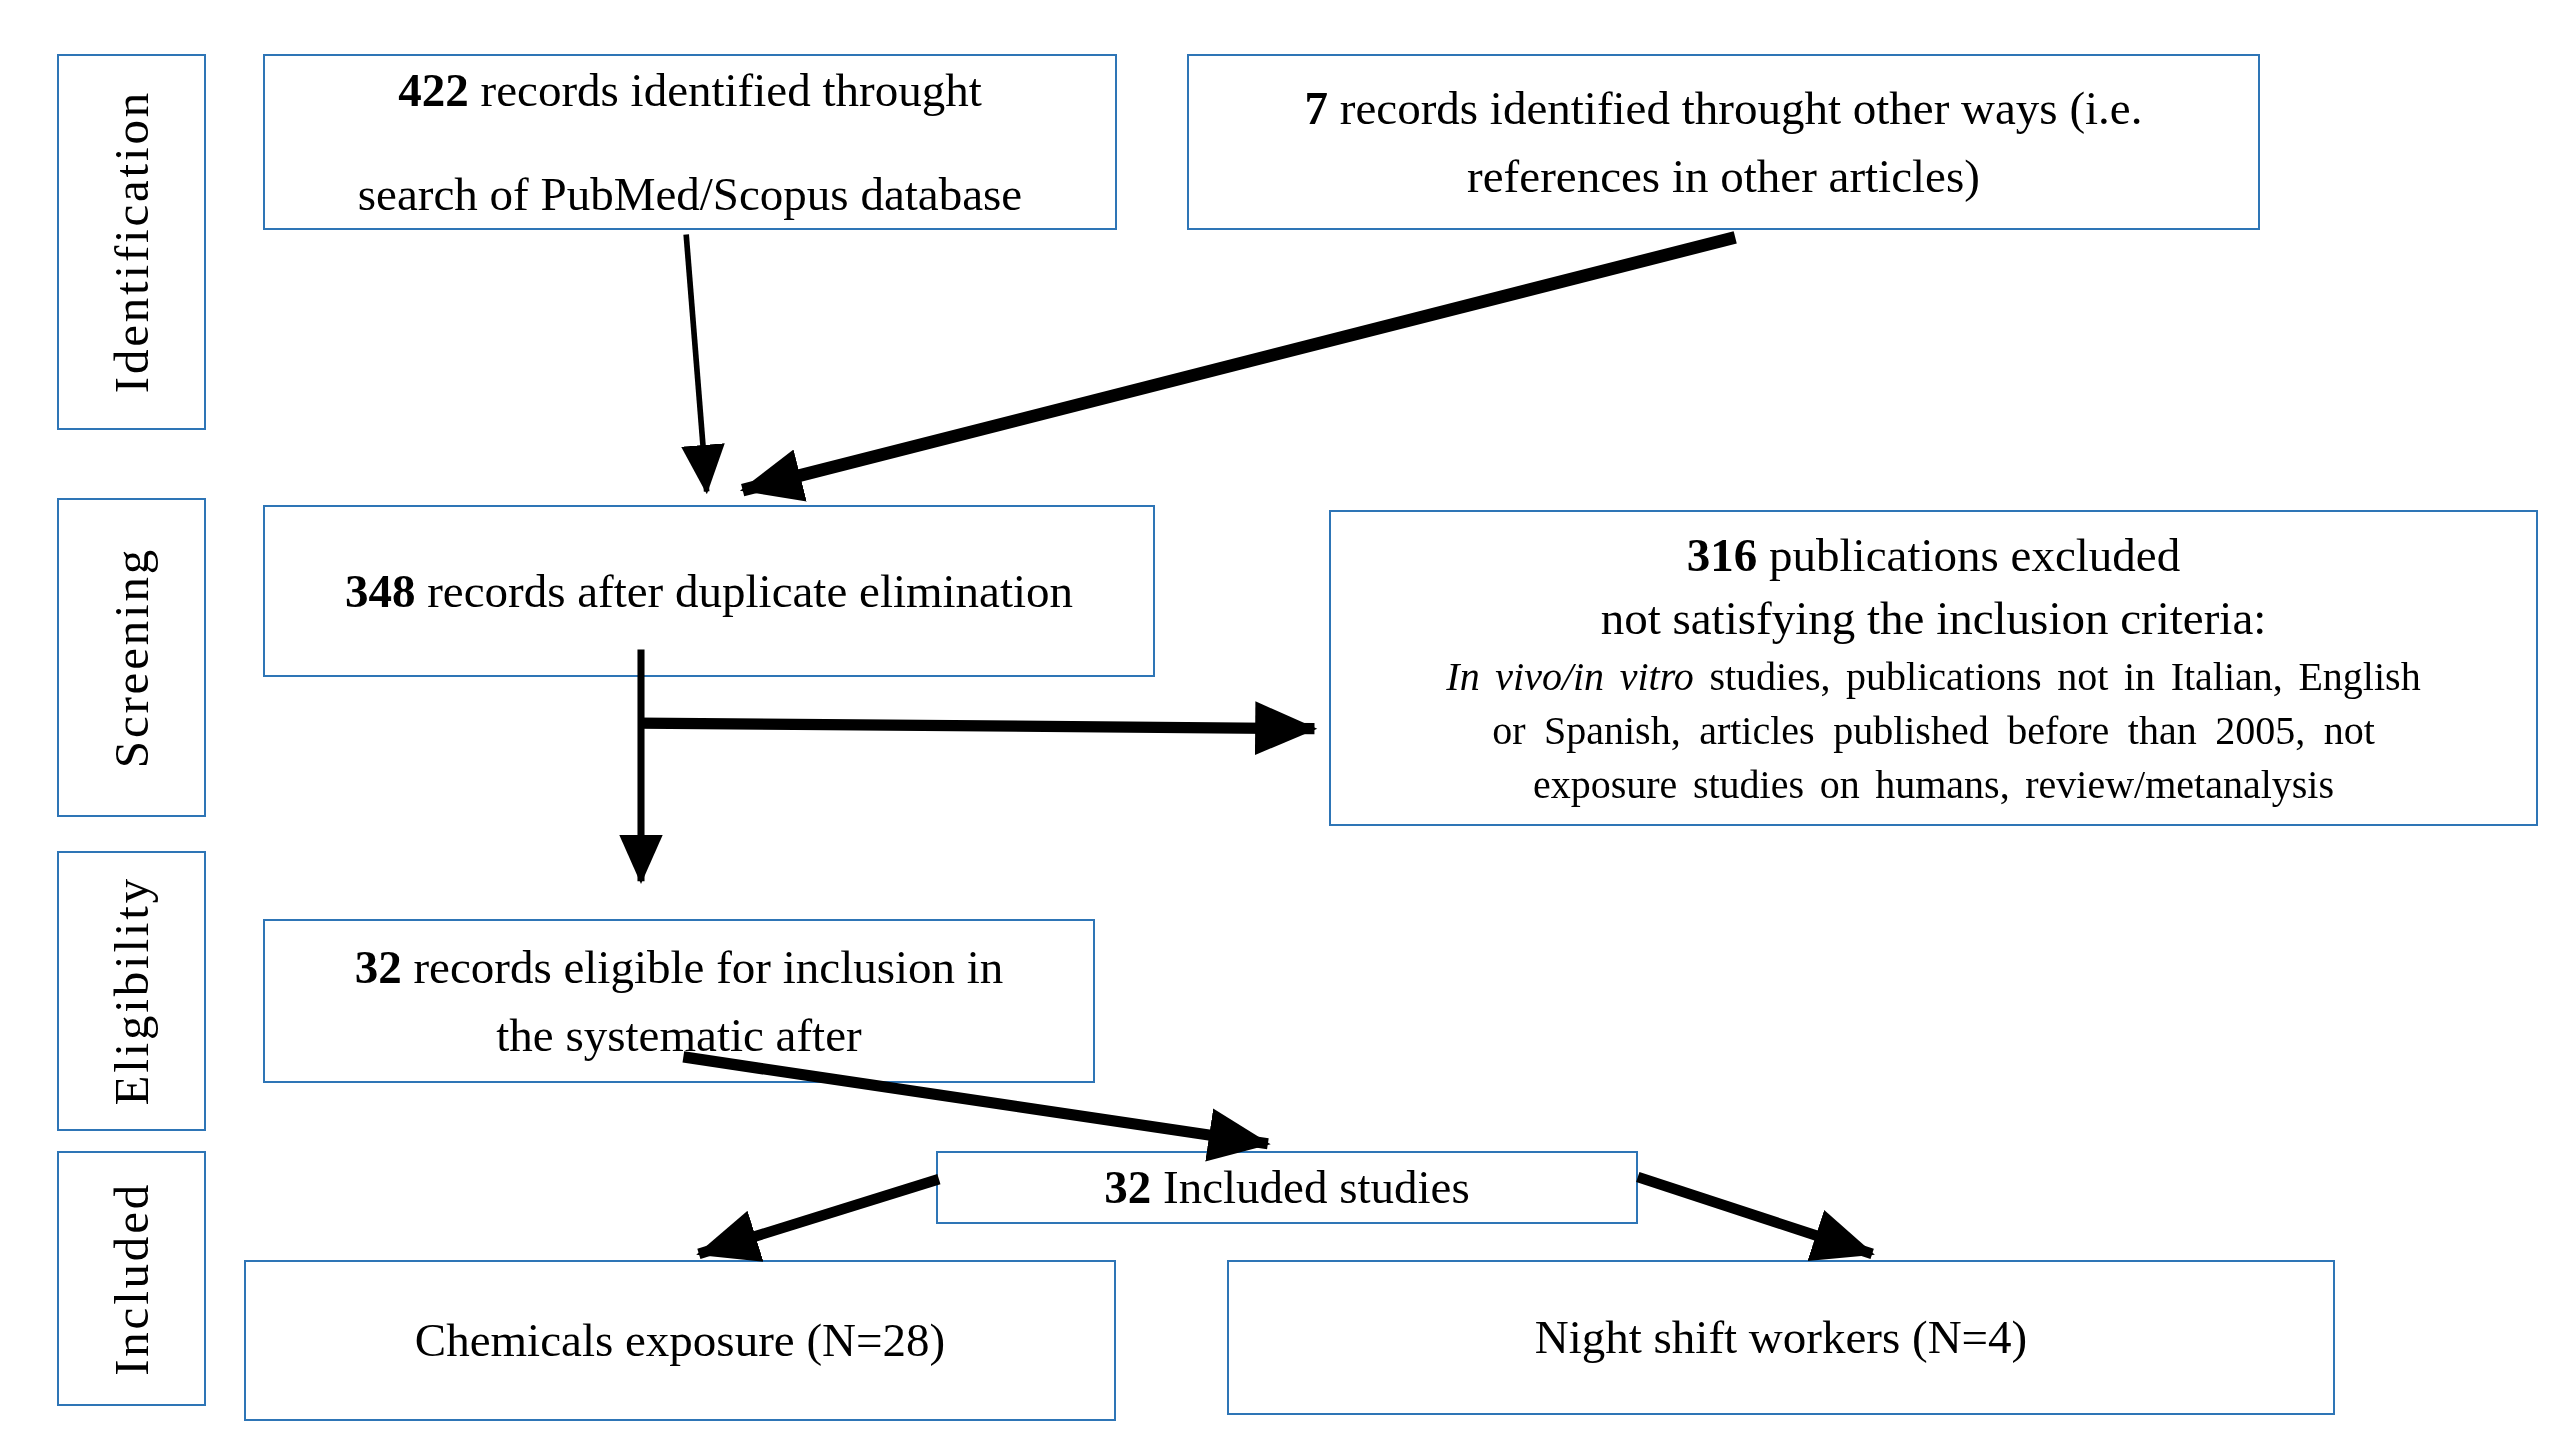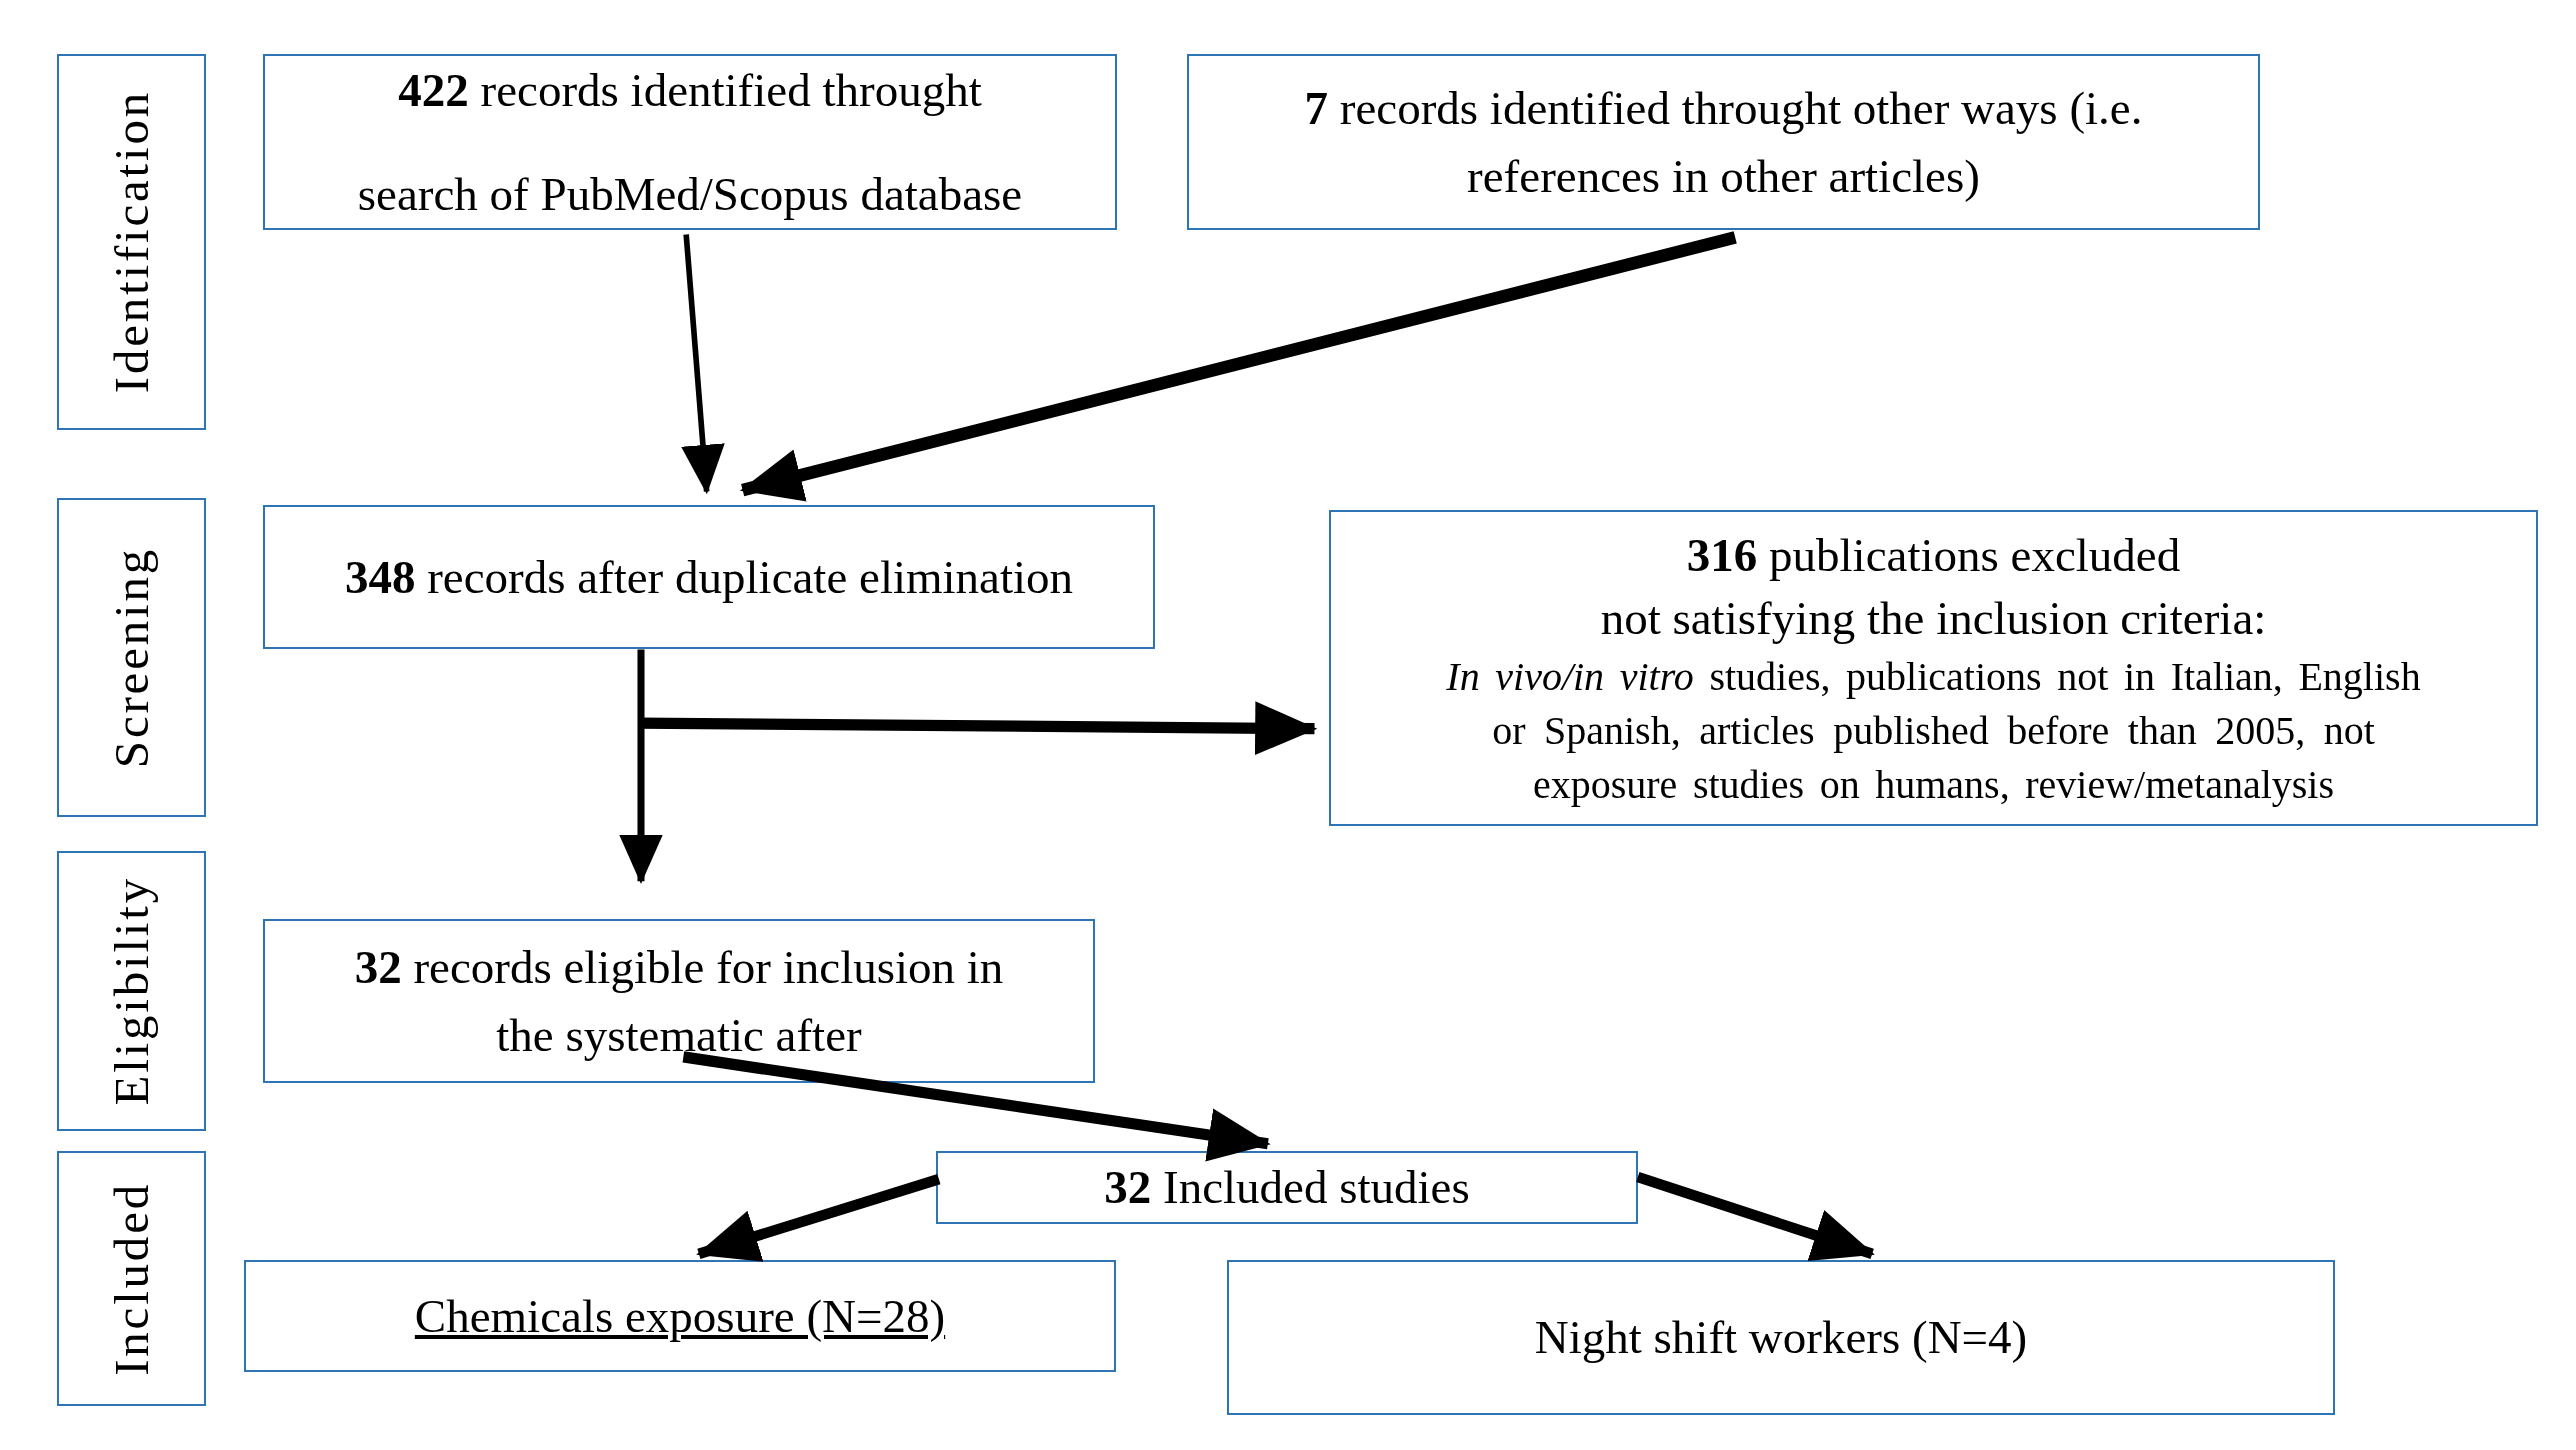--- a/index.html
+++ b/index.html
@@ -55,25 +55,25 @@
   }
 
   
   #stage-identification{top:54px;height:376px;}
   #stage-screening{top:498px;height:319px;}
   #stage-eligibility{top:851px;height:280px;}
   #stage-included{top:1151px;height:255px;}
 
   #box-records-database{left:263px;top:54px;width:854px;height:176px;justify-content:space-between;}
   #box-records-other{left:1187px;top:54px;width:1073px;height:176px;}
-  #box-after-duplicates{left:263px;top:505px;width:892px;height:144px;}
+  #box-after-duplicates{left:263px;top:505px;width:892px;height:172px;}
   #box-excluded{left:1329px;top:510px;width:1209px;height:316px;line-height:1.35;}
   #box-eligible{left:263px;top:891px;width:832px;height:164px;margin-top:28px;}
   #box-included-studies{left:936px;top:1151px;width:702px;height:73px;line-height:1.2;}
-  #box-chemicals{left:244px;top:1260px;width:872px;height:112px;text-decoration:underline;}
+  #box-chemicals{left:244px;top:1260px;width:872px;height:161px;}
   #box-night-shift{left:1227px;top:1260px;width:1108px;height:155px;}
 
   .criteria{font-size:40px;word-spacing:5.6px;}
   .criteria-wide{word-spacing:8.5px;}
 
   
   #arrows{
     position:absolute;inset:0;
     width:2576px;height:1451px;
     pointer-events:none;

